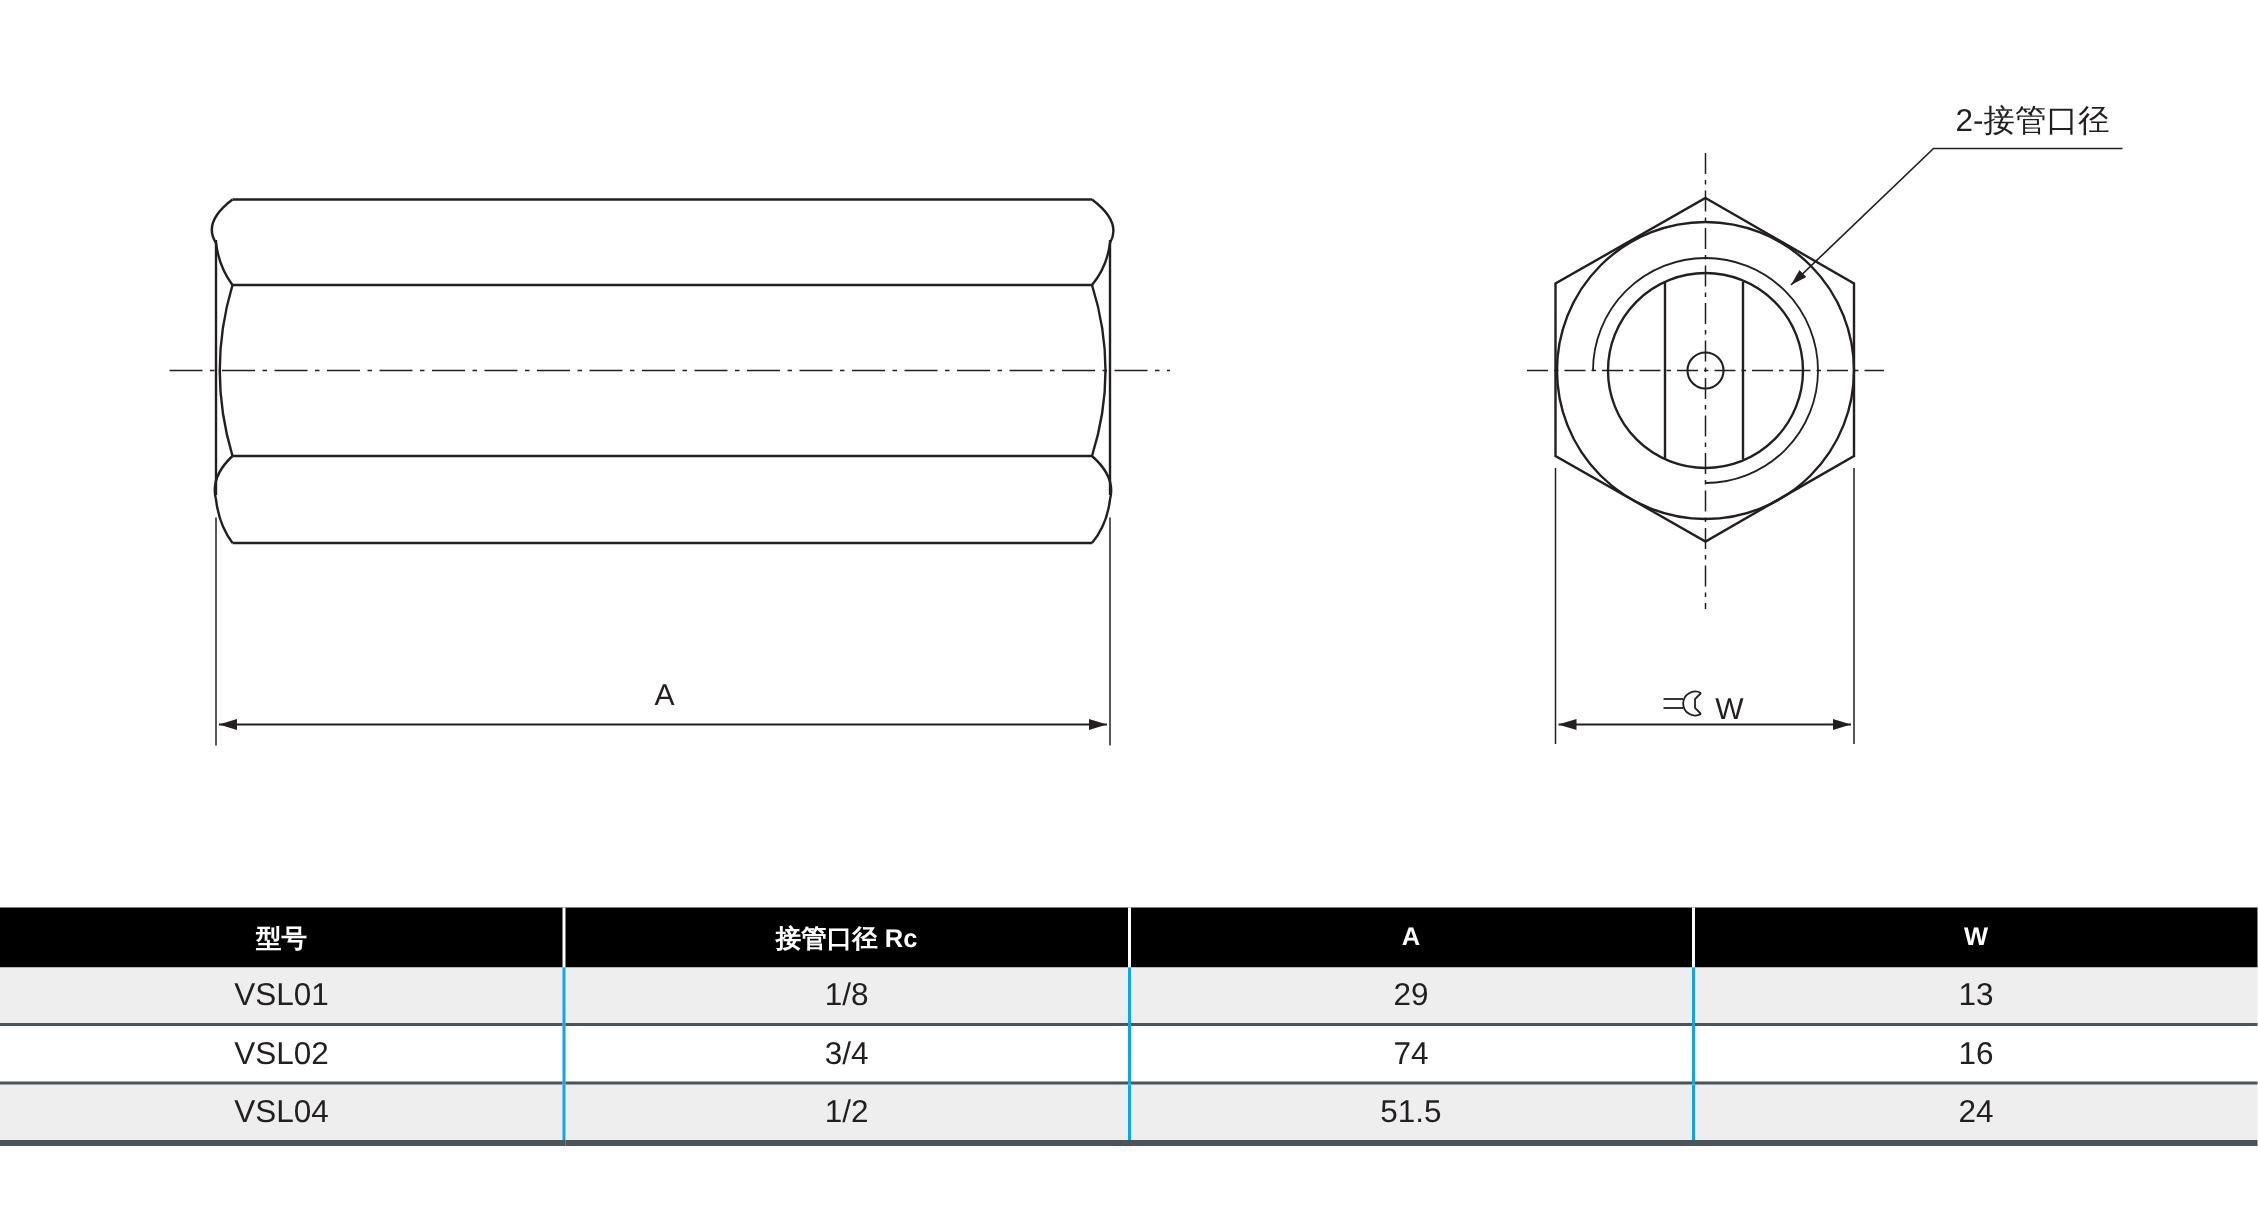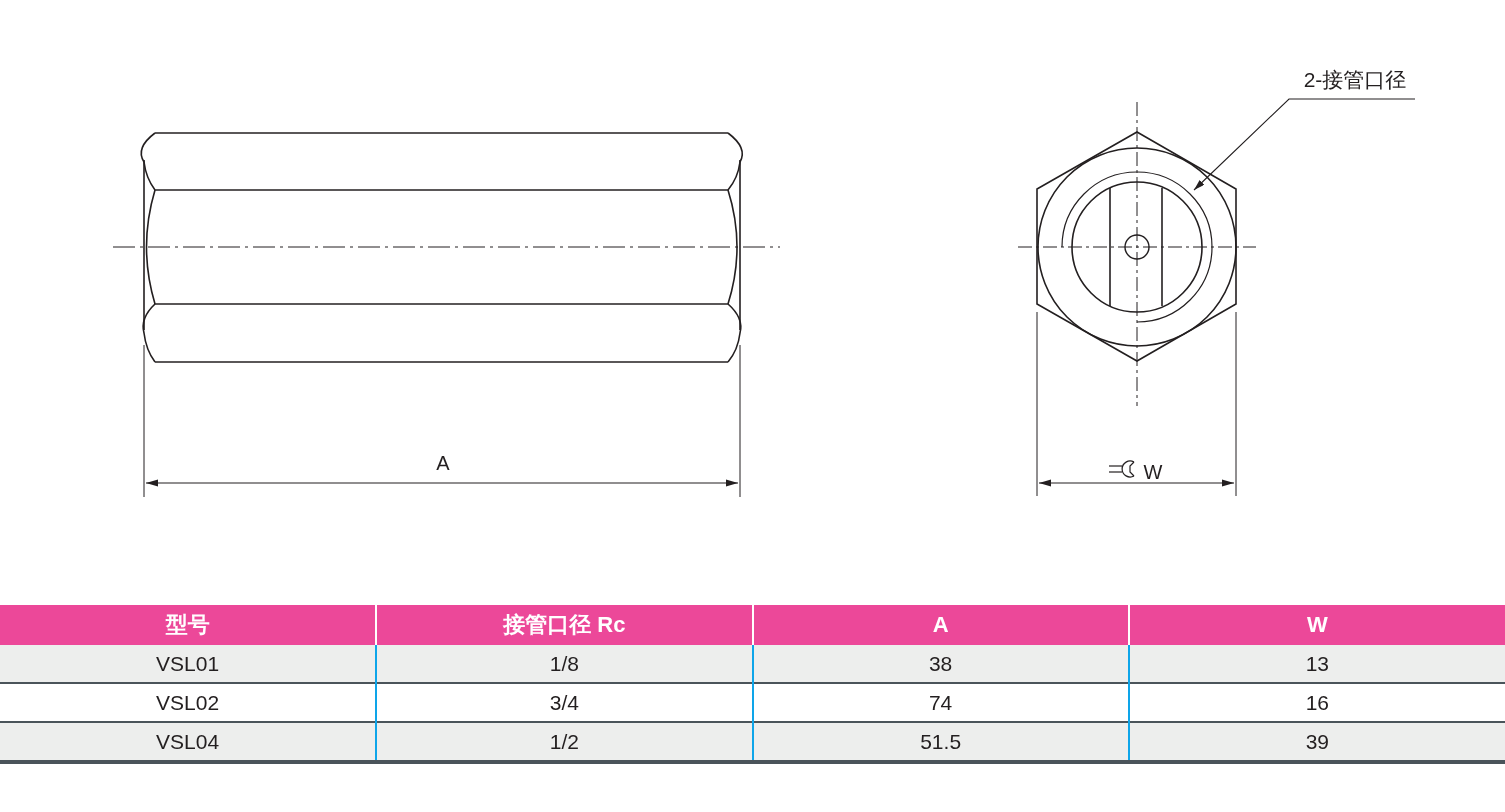--- a/index.html
+++ b/index.html
@@ -2,22 +2,22 @@
 <html><head>
 <meta charset="utf-8">
 <style>
   html, body { margin: 0; padding: 0; background: #ffffff; }
   body { width: 1505px; height: 812px; position: relative; overflow: hidden;
          font-family: "Liberation Sans", "DejaVu Sans", sans-serif; color: #231f20; }
   svg.drawing { position: absolute; left: 0; top: 0; }
   .lbl { font-family: "Liberation Sans", "DejaVu Sans", sans-serif; fill: #231f20; }
   table.spec { position: absolute; left: 0; top: 605px; width: 1505px;
                border-collapse: collapse; table-layout: fixed; }
-  table.spec th { background: #ec4899; color: #ffffff; font-weight: bold;
-                  font-size: 22px; height: 40px; padding: 0; text-align: center;
+  table.spec th { background: #000000; color: #ffffff; font-weight: bold;
+                  font-size: 17px; height: 40px; padding: 0; text-align: center;
                   border-left: 2px solid #ffffff; }
   table.spec th:first-child { border-left: none; }
   table.spec td { font-size: 21px; height: 37px; padding: 0; text-align: center;
                   border-left: 2px solid #0ea5e9; color: #231f20; }
   table.spec td:first-child { border-left: none; }
   table.spec tr.row td { border-top: 2px solid #4a545a; }
   table.spec tr.row.first td { border-top: none; }
   table.spec tr.row:nth-child(odd) td { background: #edeeed; }
   table.spec tr.row:last-child td { border-bottom: 4px solid #4a545a; }
 </style>
@@ -100,29 +100,29 @@
       <th>型号</th>
       <th>接管口径 Rc</th>
       <th>A</th>
       <th>W</th>
     </tr>
   </thead>
   <tbody>
     <tr class="row first">
       <td>VSL01</td>
       <td>1/8</td>
-      <td>38</td>
+      <td>29</td>
       <td>13</td>
     </tr>
     <tr class="row">
       <td>VSL02</td>
       <td>3/4</td>
       <td>74</td>
       <td>16</td>
     </tr>
     <tr class="row">
       <td>VSL04</td>
       <td>1/2</td>
       <td>51.5</td>
-      <td>39</td>
+      <td>24</td>
     </tr>
   </tbody>
 </table>
 
 </body></html>

